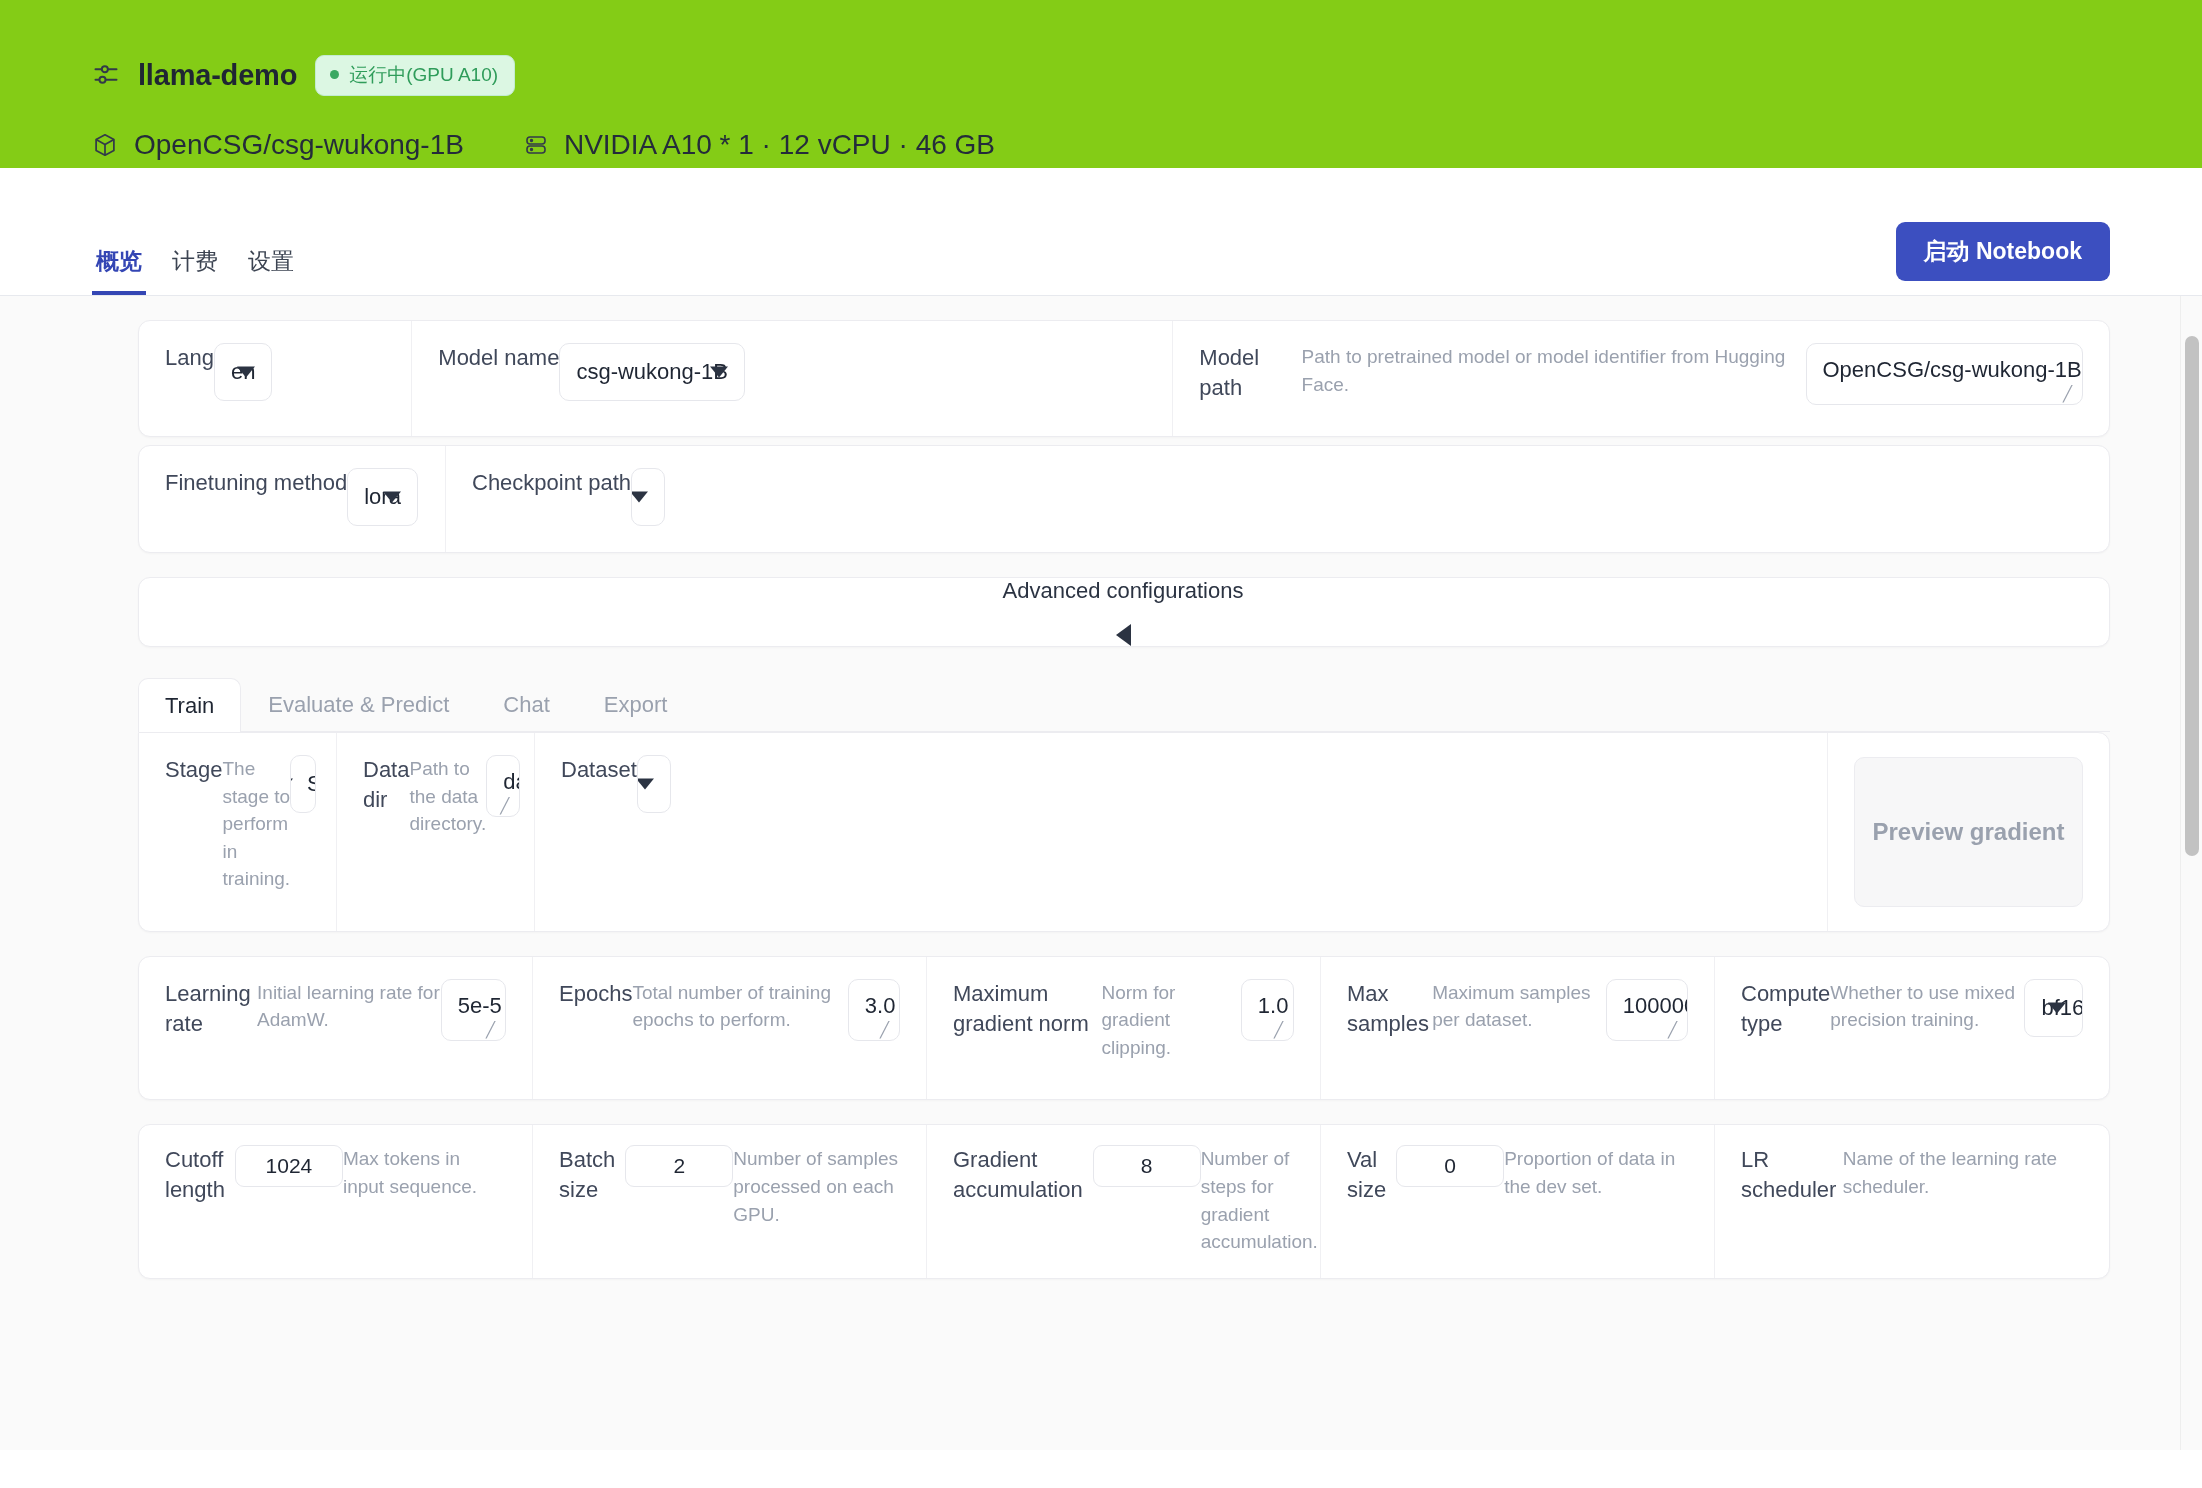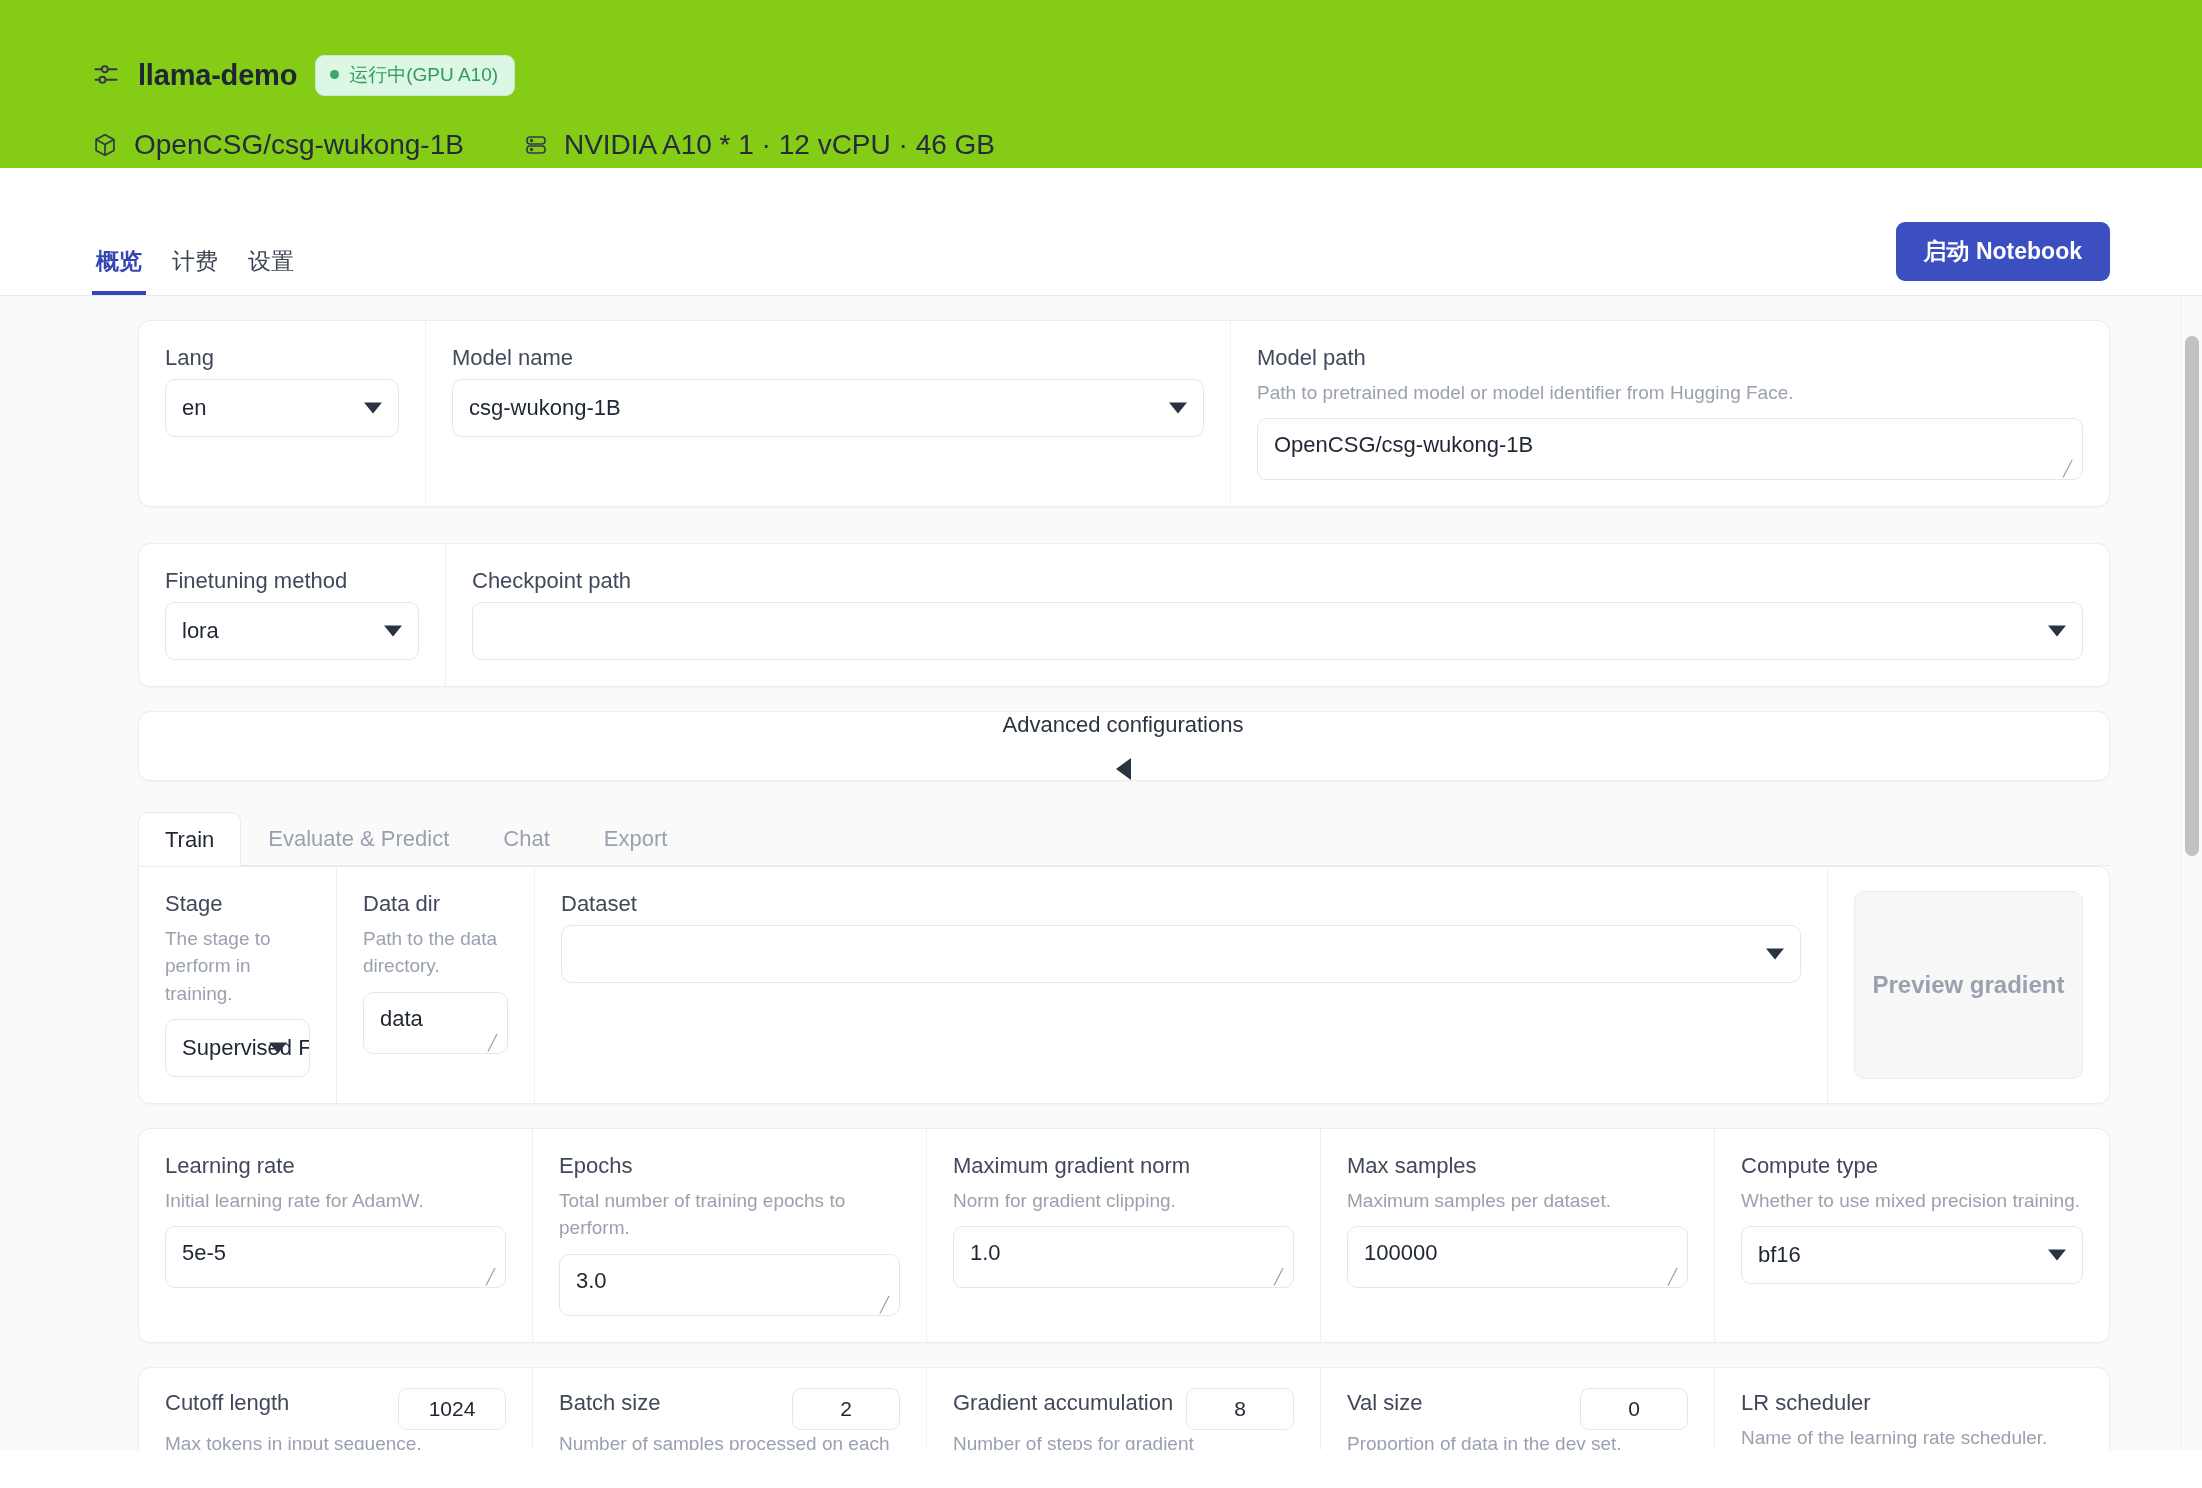--- a/index.html
+++ b/index.html
@@ -78,21 +78,21 @@
   .panel {
     background: #ffffff;
     border: 1px solid #ececf0;
     border-radius: 12px;
     display: flex;
     box-shadow: 0 1px 2px rgba(16,24,40,0.03);
   }
   .cell {
     padding: 22px 26px 26px 26px;
     border-right: 1px solid #f0f0f3;
-    display: flex; flex-direction: column;
+    display: flex; flex-direction: row;
   }
   .cell:last-child { border-right: none; }
   .label { font-size: 22px; color: #40485a; margin-bottom: 6px; line-height: 1.35; }
   .desc  { font-size: 19px; color: #9aa1ae; line-height: 1.45; margin-bottom: 12px; }
   .spacer-grow { flex: 1 1 auto; }
 
   .select, .textbox {
     background: #ffffff; border: 1px solid #e6e7ec; border-radius: 10px;
     height: 58px; display: flex; align-items: center;
     padding: 0 16px; font-size: 22px; color: #1f2633; position: relative;
@@ -110,21 +110,21 @@
   }
   .ta { height: 62px; position: relative; }
 
   
   .row1 { }
   .r1-lang { width: 287px; }
   .r1-name { width: 805px; }
   .r1-path { flex: 1 1 auto; }
 
   
-  .row2 { margin-top: 36px; align-items: center; }
+  .row2 { margin-top: 8px; align-items: center; }
   .r2-method { width: 307px; }
   .r2-ckpt   { flex: 1 1 auto; }
 
   
   .adv {
     margin-top: 24px; background:#fff; border:1px solid #ececf0; border-radius: 12px;
     height: 70px; display:flex; align-items:center; justify-content: space-between;
     padding: 0 28px 0 26px; font-size: 22px; color:#2b3342;
     box-shadow: 0 1px 2px rgba(16,24,40,0.03); cursor: pointer; flex-direction: column;
   }

